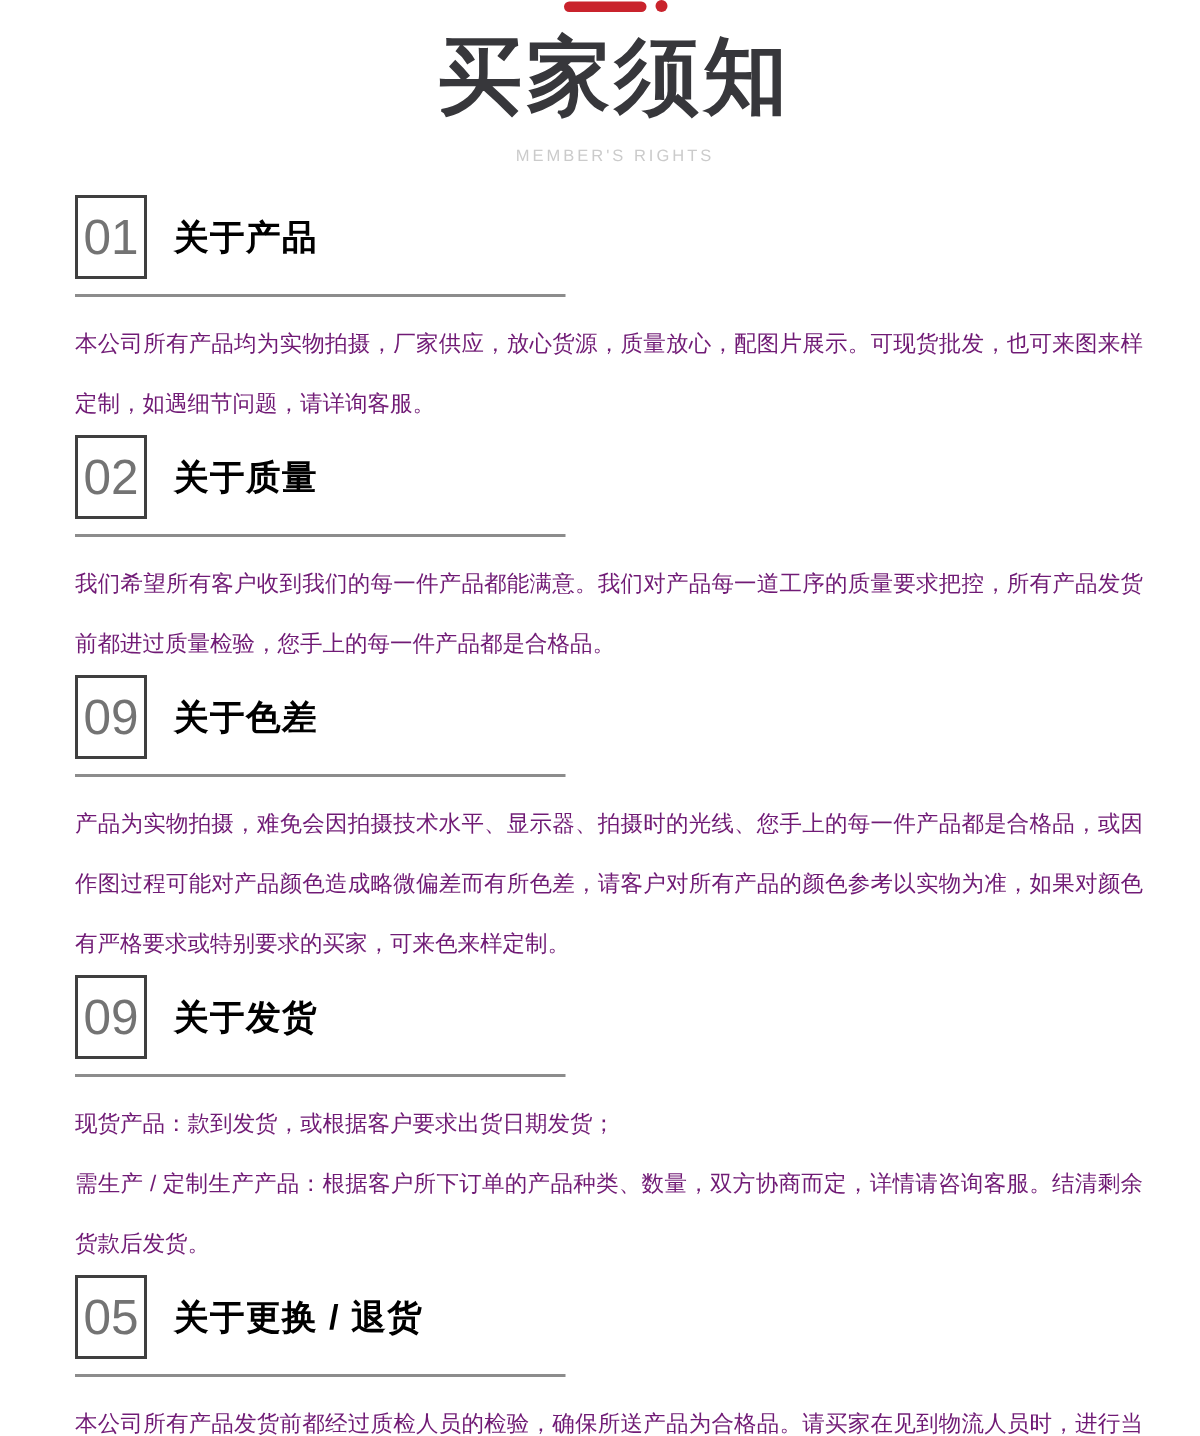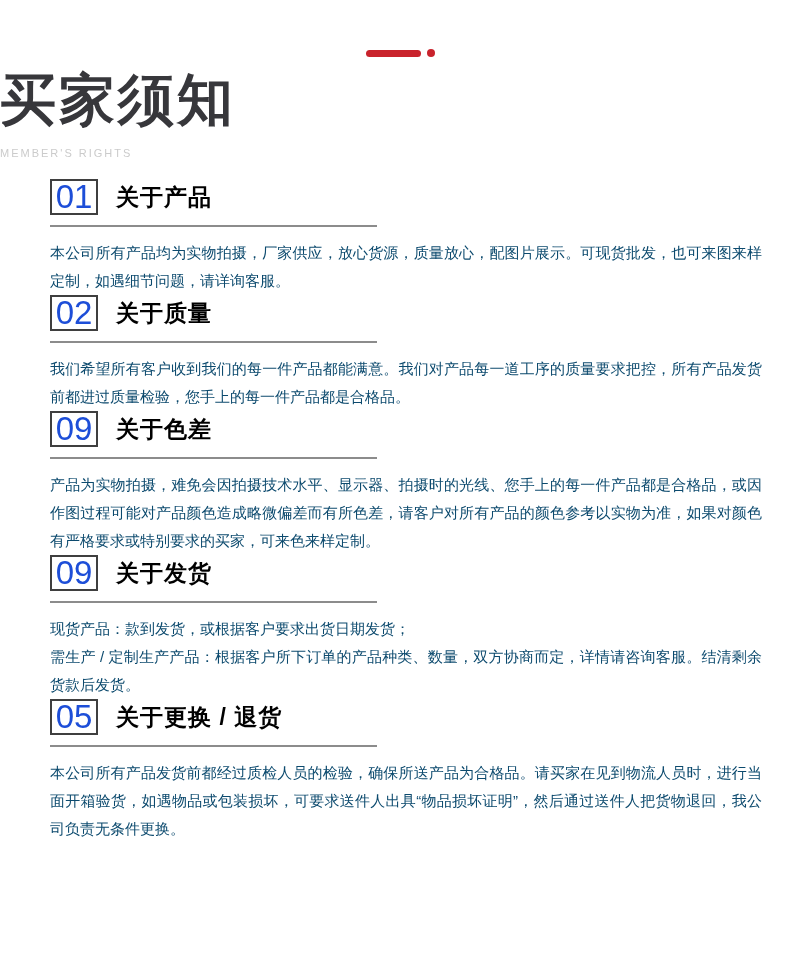--- a/index.html
+++ b/index.html
@@ -10,22 +10,22 @@
   }
   .page {
     position: relative;
     width: 800px;
     height: 957px;
     background: #ffffff;
     overflow: hidden;
   }
   
   .page-header {
-    padding-top: 49px;
-    text-align: left;
+    text-align: center;
+    margin-left: 20px;
   }
   .accent-deco {
     display: flex;
     align-items: center;
     justify-content: center;
     gap: 6px;
     height: 8px;
     margin-bottom: 13px;
   }
   .accent-bar {
@@ -64,47 +64,47 @@
     margin-top: 19px;
   }
   .sec-head {
     display: flex;
     align-items: center;
     gap: 18px;
   }
   .num-box {
     box-sizing: border-box;
     width: 48px;
-    height: 36px;
+    height: 56px;
     border: 2px solid #3f3f3f;
     display: flex;
     align-items: center;
     justify-content: center;
     font-size: 33px;
     font-weight: 400;
-    color: #1d4ed8;
+    color: #737373;
     letter-spacing: 0px;
   }
   .sec-title {
     font-size: 23px;
     font-weight: 700;
     color: #000000;
     letter-spacing: 1px;
   }
   .sec-underline {
     width: 327px;
     height: 2px;
     background: #8c8c8c;
     margin-top: 10px;
   }
   .sec-body {
     margin-top: 12px;
     font-size: 15px;
-    line-height: 28px;
-    color: #0c4a6e;
+    line-height: 40px;
+    color: #701a75;
     text-align: justify;
     white-space: pre-line;
   }
 </style>
 </head>
 <body>
 
 <div class="page">
 
   <div class="page-header">

